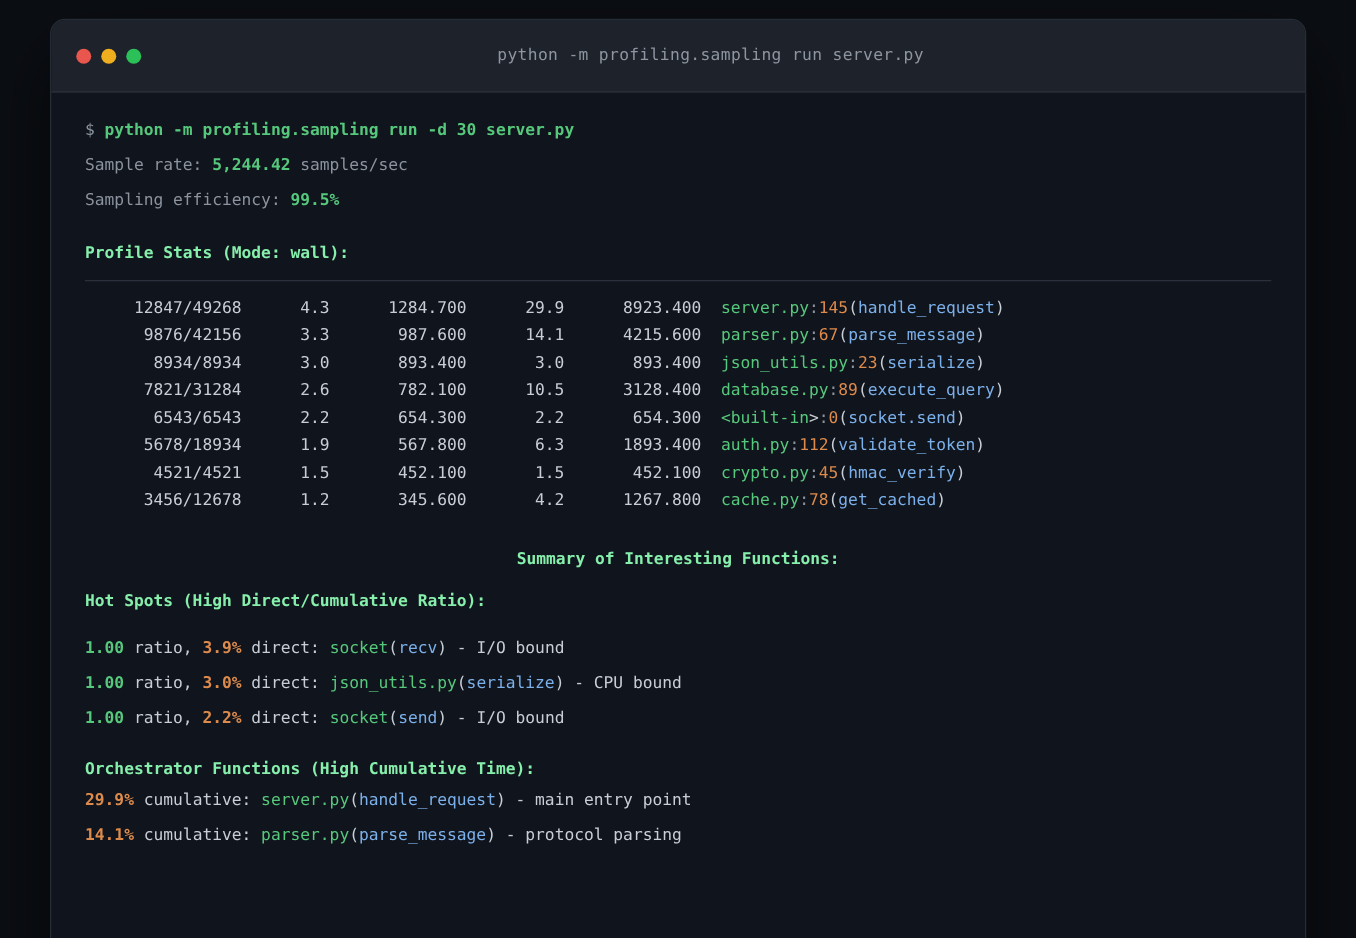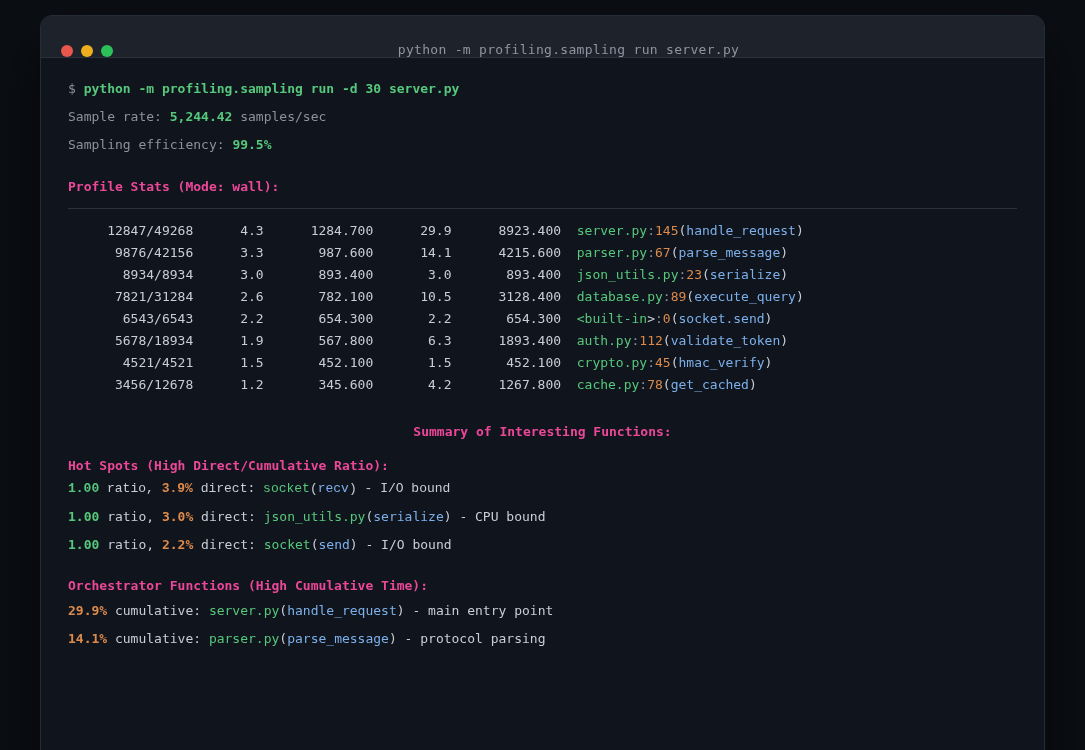--- a/index.html
+++ b/index.html
@@ -13,61 +13,61 @@
   .window {
     position:absolute; left:40px; top:15px;
     width:1005px; height:780px;
     background:#10141c;
     border:1px solid #262c36;
     border-radius:12px;
     box-shadow:0 25px 60px rgba(0,0,0,.55);
     overflow:hidden;
   }
   .titlebar {
-    height:42px;
+    height:58px;
     background:#1e232b;
     border-bottom:1px solid #2b313b;
-    display:flex; align-items:flex-end;
+    display:flex; align-items:center;
     padding:0 20px;
   }
   .lights { display:flex; gap:8px; flex:none; }
   .light { width:12px; height:12px; border-radius:50%; display:inline-block; }
   .light.red    { background:#e8564d; }
   .light.yellow { background:#efae1e; }
   .light.green  { background:#2cc158; }
   .titletext {
     flex:1; text-align:center;
     color:#8d95a0; font-size:13px; letter-spacing:.3px;
     white-space:nowrap; overflow:hidden;
   }
   .content { padding:0 27px; }
   .line { line-height:22px; white-space:pre; }
   .dim    { color:#8b939e; }
   .light-t{ color:#c7ced6; }
   .green  { color:#56c87c; }
   .orange { color:#dd8b4c; }
   .fblue  { color:#7cb0ea; }
   .bold   { font-weight:700; }
-  .heading{ color:#ec4899; font-weight:700; }
+  .heading{ color:#86efac; font-weight:700; }
 
   .cmd-line        { margin-top:20px; }
   .captured-line   { margin-top:16px; }
   .rate-line       { margin-top:6px; }
   .eff-line        { margin-top:6px; }
   .profile-heading { margin-top:20px; }
   .columns-line    { margin-top:0; }
   .divider {
     border:none; border-top:1px solid #2b313c;
     margin:10px 0 0 0;
   }
   .rows   { margin-top:11px; }
   .summary-heading { margin-top:25px;text-align:center; }
   .hots-heading    { margin-top:12px; }
   .hot-item        { margin-top:6px; }
-  .hot-item:first-child { margin-top:1px;font-family:Liberation Mono, monospace; }
+  .hot-item:first-child { margin-top:15px; }
   .orch-heading    { margin-top:19px; }
   .orch-item       { margin-top:6px; }
   .orch-item:first-child { margin-top:3px; }
 </style>
 </head>
 <body>
 
 <div class="window">
   <div class="titlebar">
     <div class="lights">

